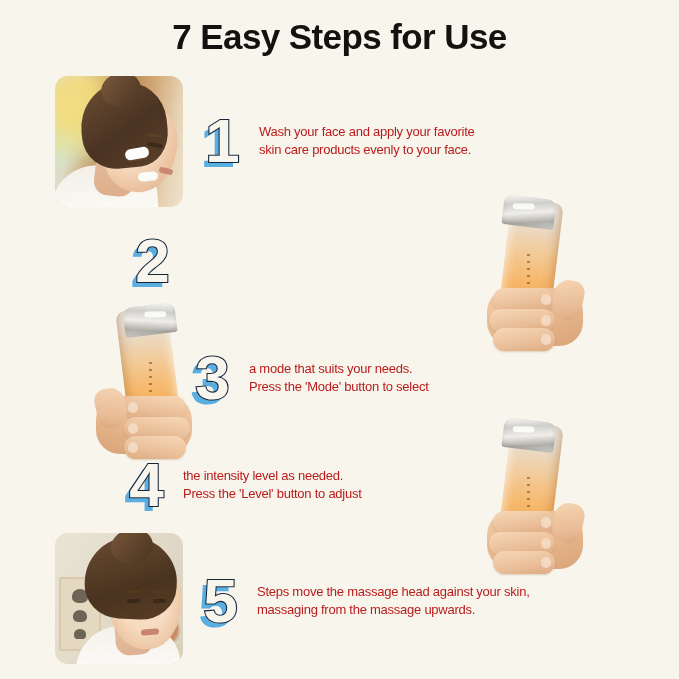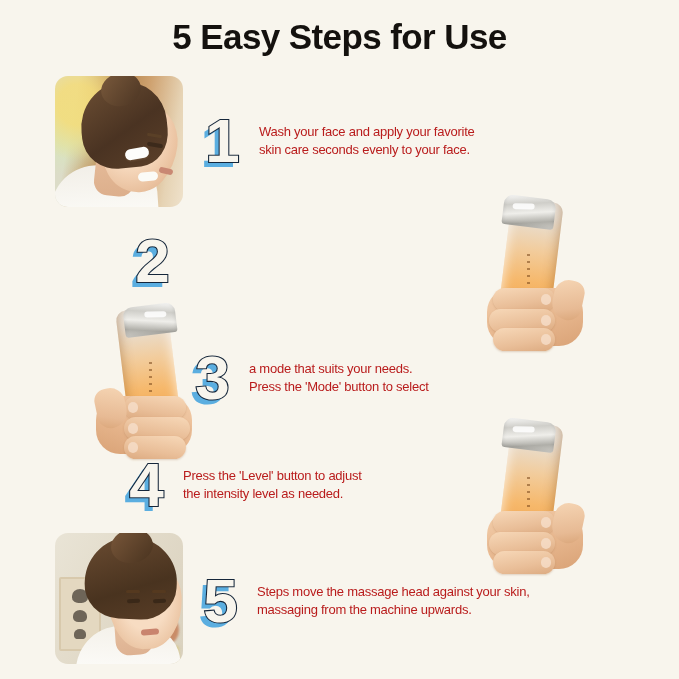--- a/index.html
+++ b/index.html
@@ -301,21 +301,21 @@
   
   .d2 { left: 487px; top: 192px; }
   .d3 { left: 42px;  top: 300px; transform: scaleX(-1); }
   .d4 { left: 487px; top: 415px; }
 </style>
 </head>
 <body>
 
 <div class="page">
 
-  <div class="title">5 Easy Steps for Use</div>
+  <div class="title">7 Easy Steps for Use</div>
 
   <div class="photo p1">
     <div class="bg"></div>
     <div class="shoulder"></div>
     <div class="neck"></div>
     <div class="face-sh"></div>
     <div class="hair"></div>
     <div class="bun"></div>
     <div class="brow"></div>
     <div class="eye"></div>
@@ -324,21 +324,21 @@
     <div class="lips"></div>
   </div>
 
   <div class="step" style="left:196px; top:108px;">
     <div class="numeral">
       <span class="shadow">1</span>
       <span class="face">1</span>
     </div>
     <div class="step-text">
       <div>Wash your face and apply your favorite</div>
-      <div>skin care seconds evenly to your face.</div>
+      <div>skin care products evenly to your face.</div>
     </div>
   </div>
 
   <div class="device d2">
     <div class="wand" style="left:16px; top:8px; transform:rotate(7deg);"></div>
     <div class="head" style="left:16px; top:5px; transform:rotate(7deg);"></div>
     <div class="ticks" style="left:40px; top:62px;"></div>
     <div class="btn" style="left:47px; top:106px;"></div>
     <div class="btn" style="left:50px; top:126px;"></div>
     <div class="led" style="left:54px; top:150px;"></div>
@@ -396,22 +396,22 @@
     <div class="finger" style="left:6px;  top:136px; width:62px;"></div>
     <div class="thumb" style="left:66px; top:88px; transform:rotate(12deg);"></div>
   </div>
 
   <div class="step" style="left:120px; top:452px;">
     <div class="numeral">
       <span class="shadow">4</span>
       <span class="face">4</span>
     </div>
     <div class="step-text">
+      <div>the intensity level as needed.</div>
       <div>Press the 'Level' button to adjust</div>
-      <div>the intensity level as needed.</div>
     </div>
   </div>
 
   <div class="photo p5">
     <div class="bg"></div>
     <div class="frame-l">
       <div class="moth"></div>
     </div>
     <div class="blob1"></div>
     <div class="blob2"></div>
@@ -429,17 +429,17 @@
     <div class="lips"></div>
   </div>
 
   <div class="step" style="left:194px; top:568px;">
     <div class="numeral">
       <span class="shadow">5</span>
       <span class="face">5</span>
     </div>
     <div class="step-text">
       <div>Steps move the massage head against your skin,</div>
-      <div>massaging from the machine upwards.</div>
+      <div>massaging from the massage upwards.</div>
     </div>
   </div>
 
 </div>
 
 </body></html>

